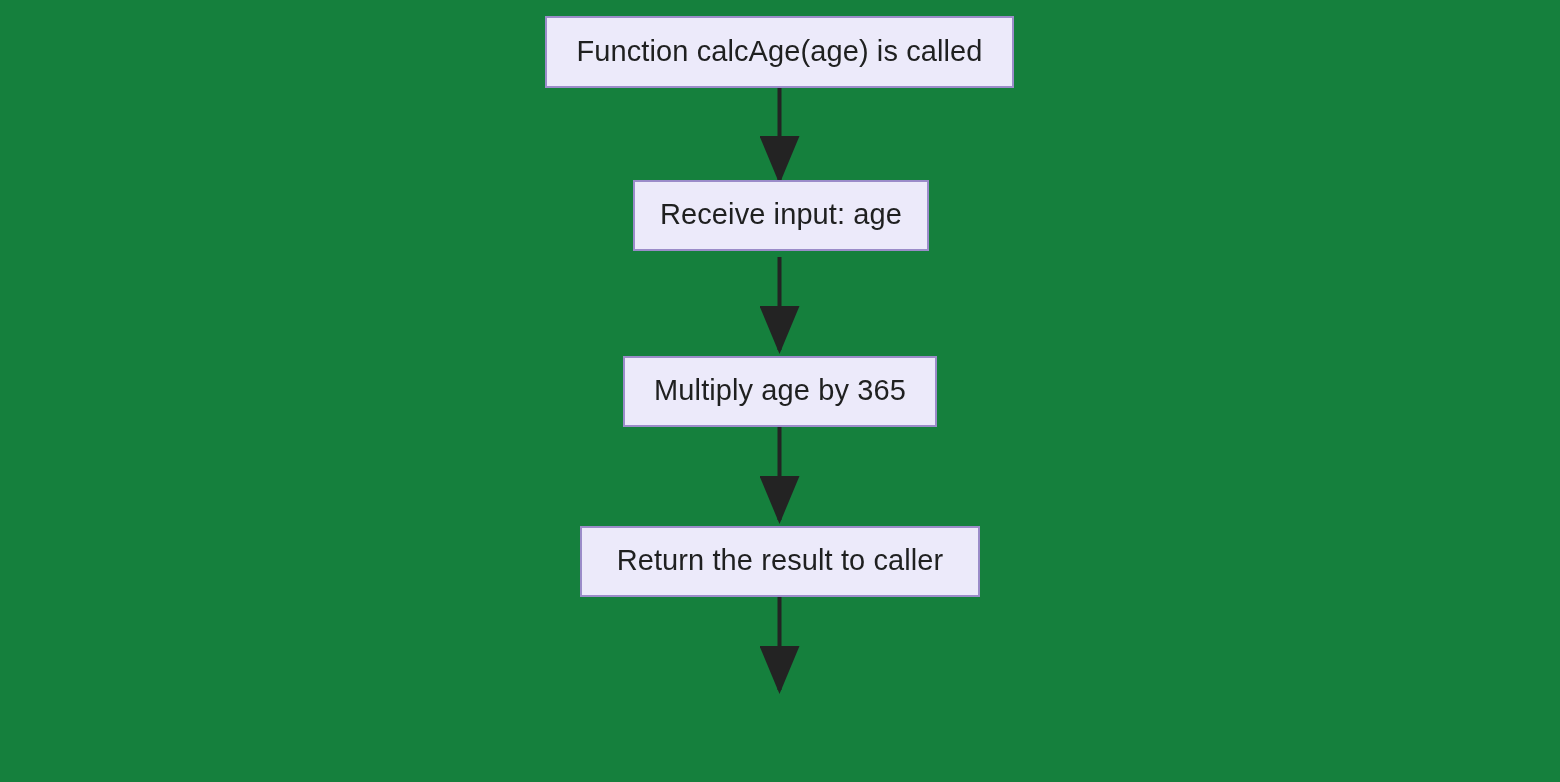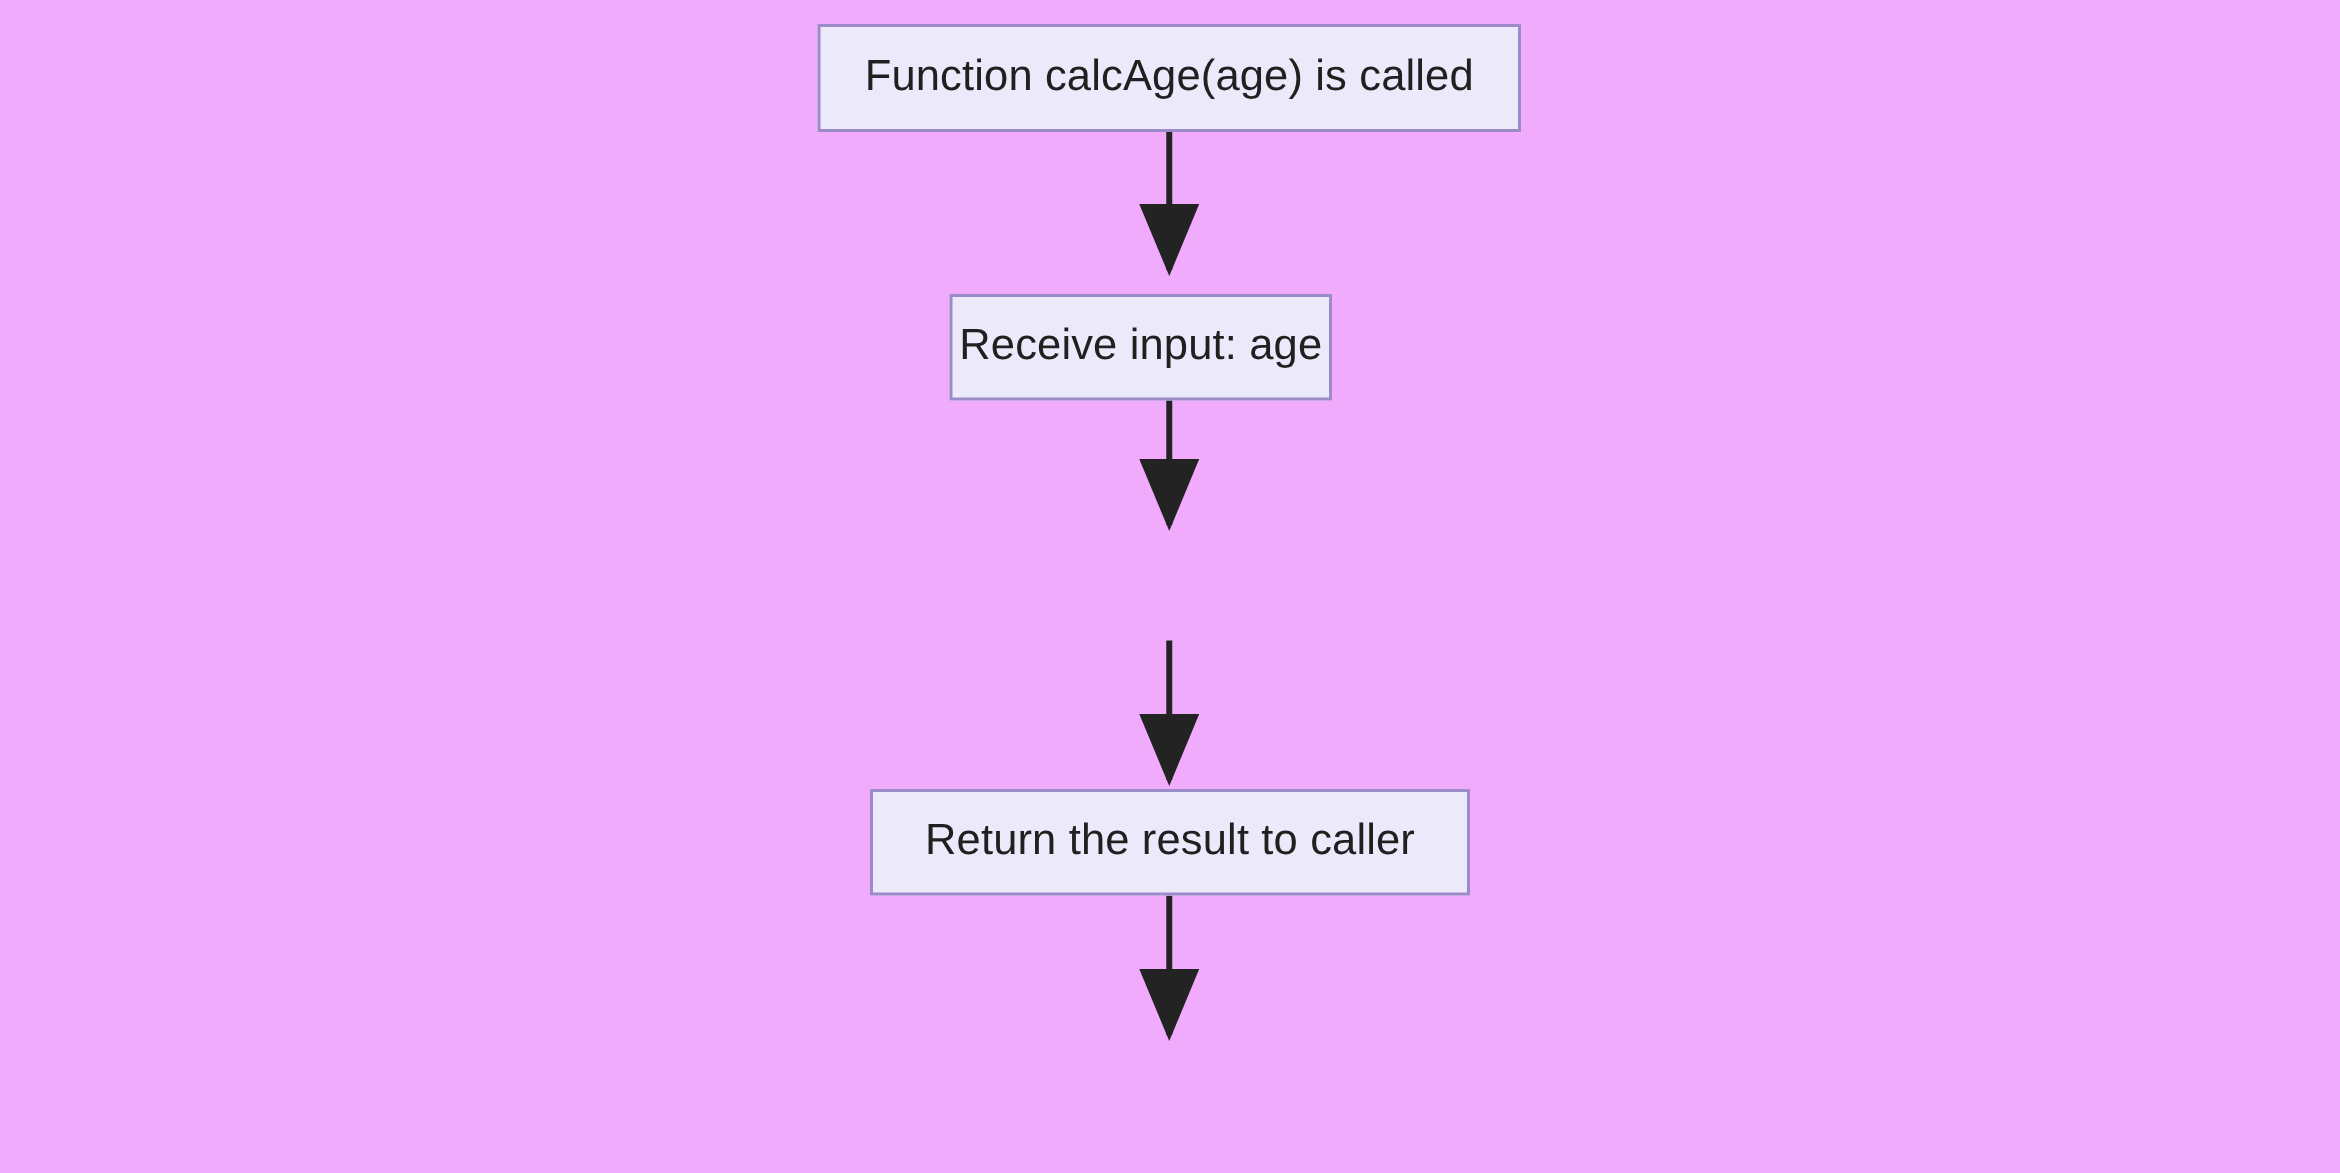--- a/index.html
+++ b/index.html
@@ -10,21 +10,21 @@
   body {
     width: 1560px;
     height: 782px;
     font-family: "Liberation Sans", sans-serif;
     overflow: hidden;
   }
   #flowchart {
     position: relative;
     width: 1560px;
     height: 782px;
-    background: #f0abfc;
+    background: #15803d;
   }
   #edge-layer {
     position: absolute;
     left: 0;
     top: 0;
     width: 1560px;
     height: 782px;
   }
   .node {
     position: absolute;
@@ -40,21 +40,21 @@
     letter-spacing: 0.1px;
     white-space: nowrap;
     font-family: "Liberation Sans", sans-serif;
   }
   .node-label {
     display: block;
     line-height: 1;
     padding-bottom: 2px;
   }
   #node-start  { left: 545px; top: 16px;  width: 469px; height: 72px; }
-  #node-input  { left: 633px; top: 196px; width: 255px; height: 71px; }
+  #node-input  { left: 633px; top: 180px; width: 296px; height: 71px; }
   #node-calc   { left: 623px; top: 356px; width: 314px; height: 71px; }
   #node-return { left: 580px; top: 526px; width: 400px; height: 71px; }
   #node-end    { left: 586px; top: 696px; width: 387px; height: 72px; }
 </style>
 </head>
 <body>
 
 <div id="flowchart">
 
   <svg id="edge-layer" viewBox="0 0 1560 782" width="1560" height="782" xmlns="http://www.w3.org/2000/svg">
@@ -82,19 +82,22 @@
   </svg>
 
   <div class="node" id="node-start">
     <span class="node-label">Function calcAge(age) is called</span>
   </div>
 
   <div class="node" id="node-input">
     <span class="node-label">Receive input: age</span>
   </div>
 
+  <div class="node" id="node-calc">
+    <span class="node-label">Multiply age by 365</span>
+  </div>
 
   <div class="node" id="node-return">
     <span class="node-label">Return the result to caller</span>
   </div>
 
 
 </div>
 
 </body></html>

